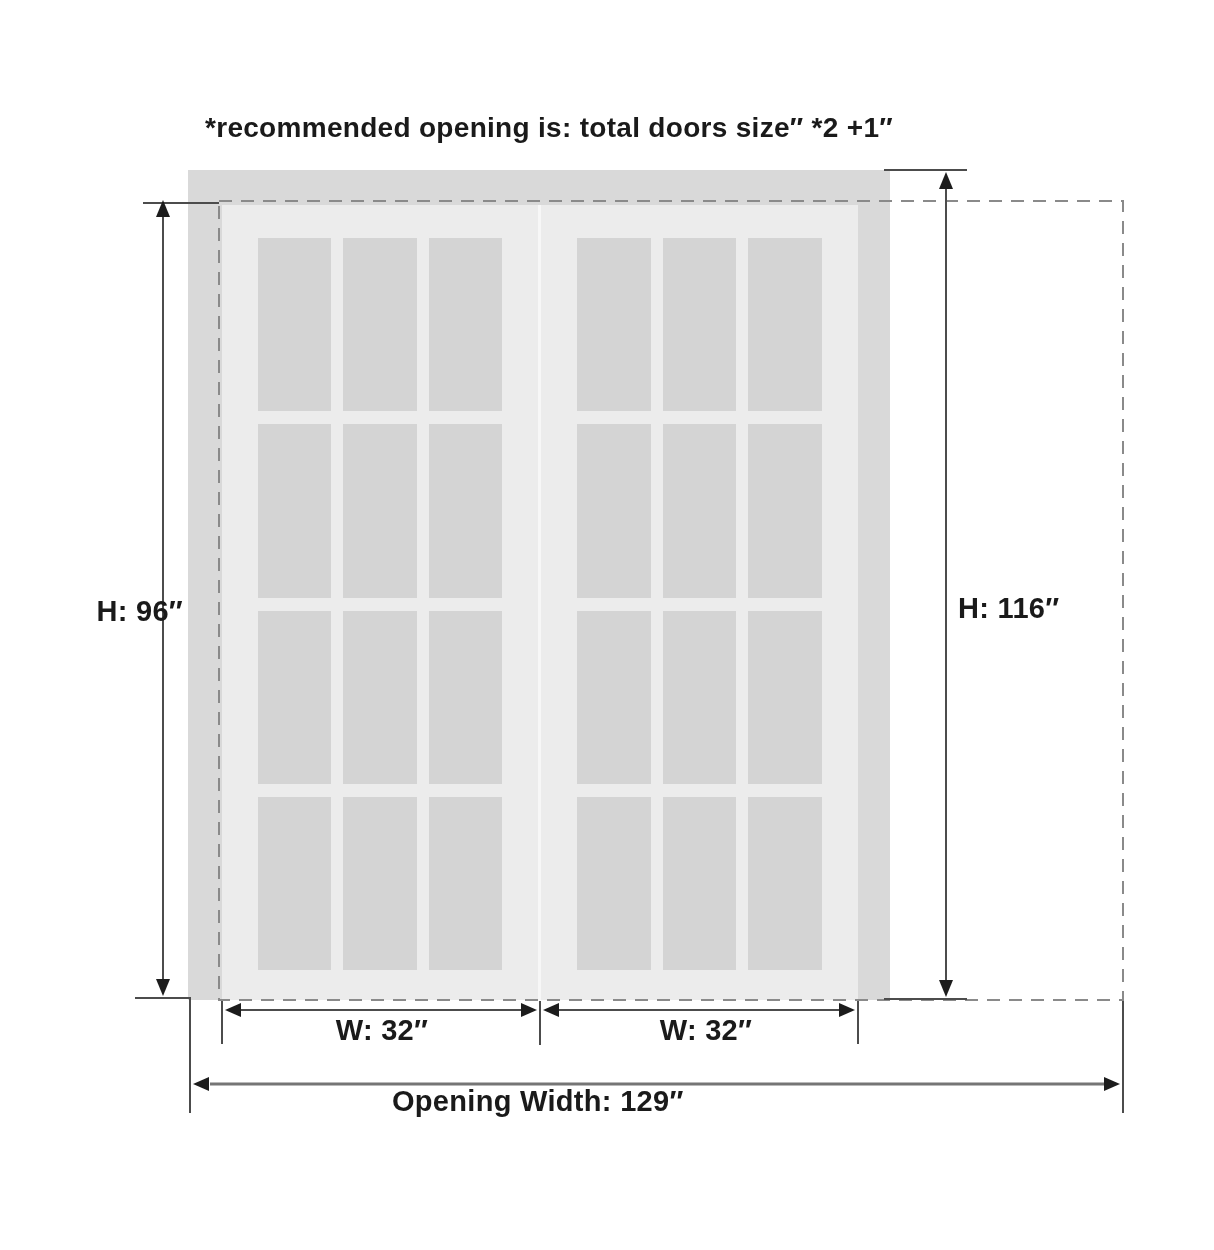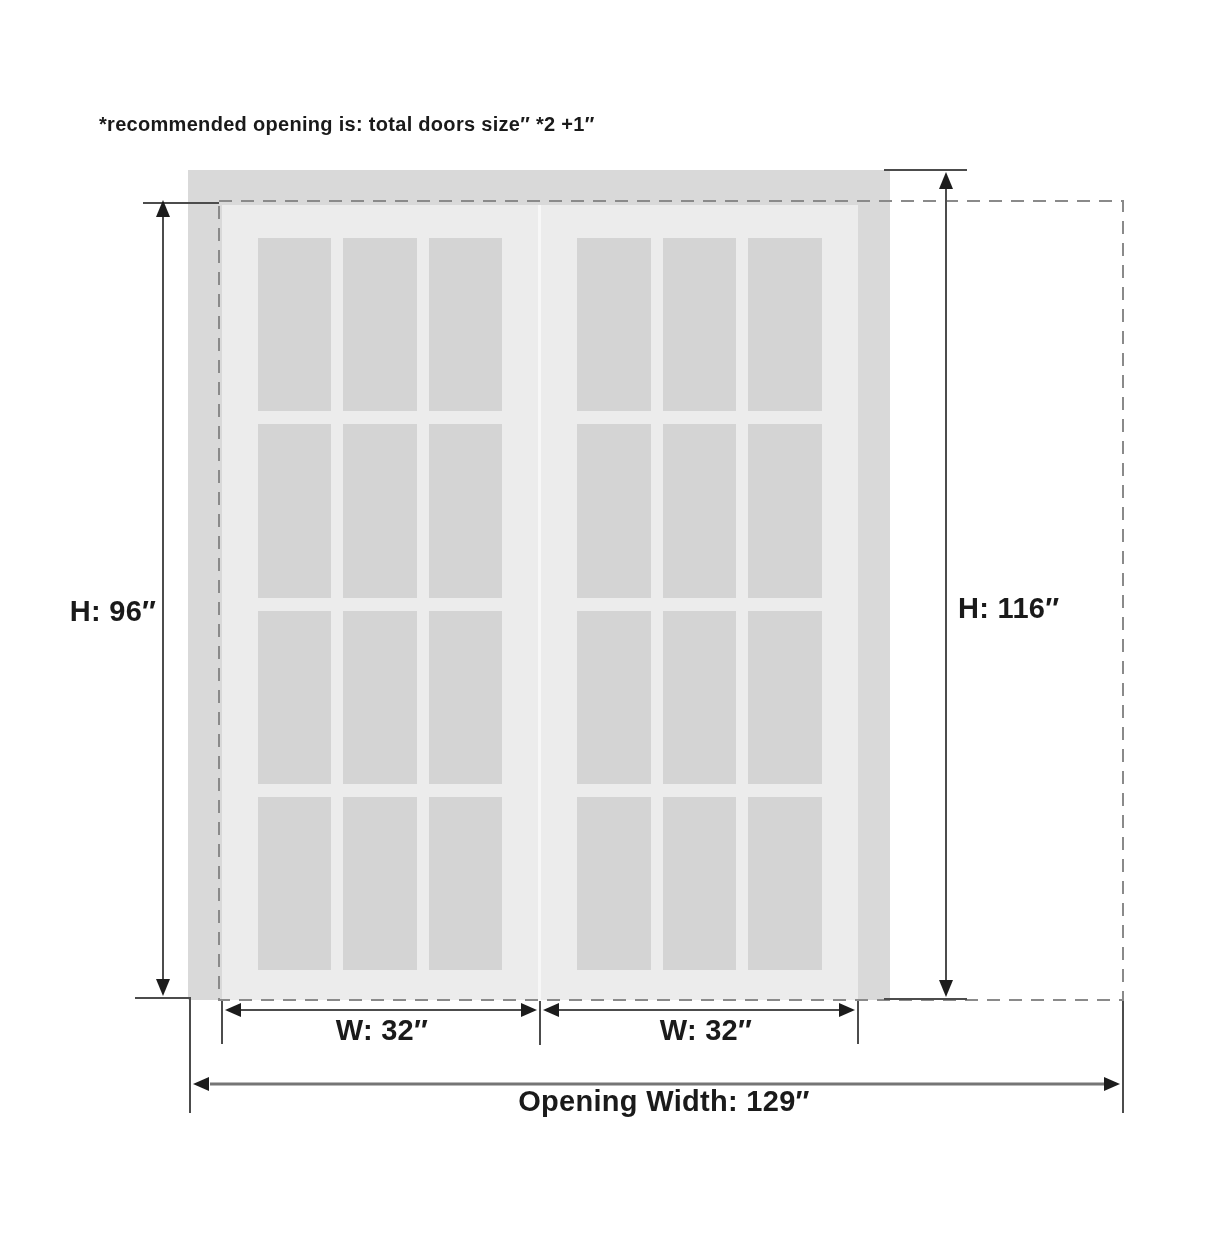--- a/index.html
+++ b/index.html
@@ -4,26 +4,26 @@
 <style>
   html,body{margin:0;padding:0;background:#ffffff;}
   .canvas{
     position:relative;width:1214px;height:1250px;background:var(--background,#ffffff);
     font-family:"Liberation Sans","DejaVu Sans",sans-serif;overflow:hidden;
   }
   .label{
     position:absolute;font-weight:700;color:var(--text,#1a1a1a);
     font-size:29px;line-height:1.1;letter-spacing:0.3px;white-space:nowrap;
   }
-  .title-label{top:113px;left:99px;width:900px;text-align:left;font-size:20px;}
-  .h96-label{top:596px;left:43px;width:140px;text-align:center;}
+  .title-label{top:113px;left:99px;width:900px;text-align:center;font-size:28px;}
+  .h96-label{top:596px;left:43px;width:140px;text-align:right;}
   .h101-label{top:593px;left:958px;}
   .w32l-label{top:1015px;left:262px;width:240px;text-align:center;}
   .w32r-label{top:1015px;left:586px;width:240px;text-align:center;}
-  .ow-label{top:1086px;left:414px;width:500px;text-align:center;}
+  .ow-label{top:1086px;left:392px;width:500px;text-align:left;}
 
   .track{
     position:absolute;left:188px;top:170px;width:702px;height:830px;
     background:var(--frame_track,#d9d9d9);
   }
   .door{
     position:absolute;top:205px;height:795px;background:var(--door_panel,#ececec);
     display:grid;grid-template-columns:repeat(3,1fr);grid-template-rows:repeat(4,1fr);
     gap:13px 12px;padding:33px 36px 30px 36px;box-sizing:border-box;
   }

